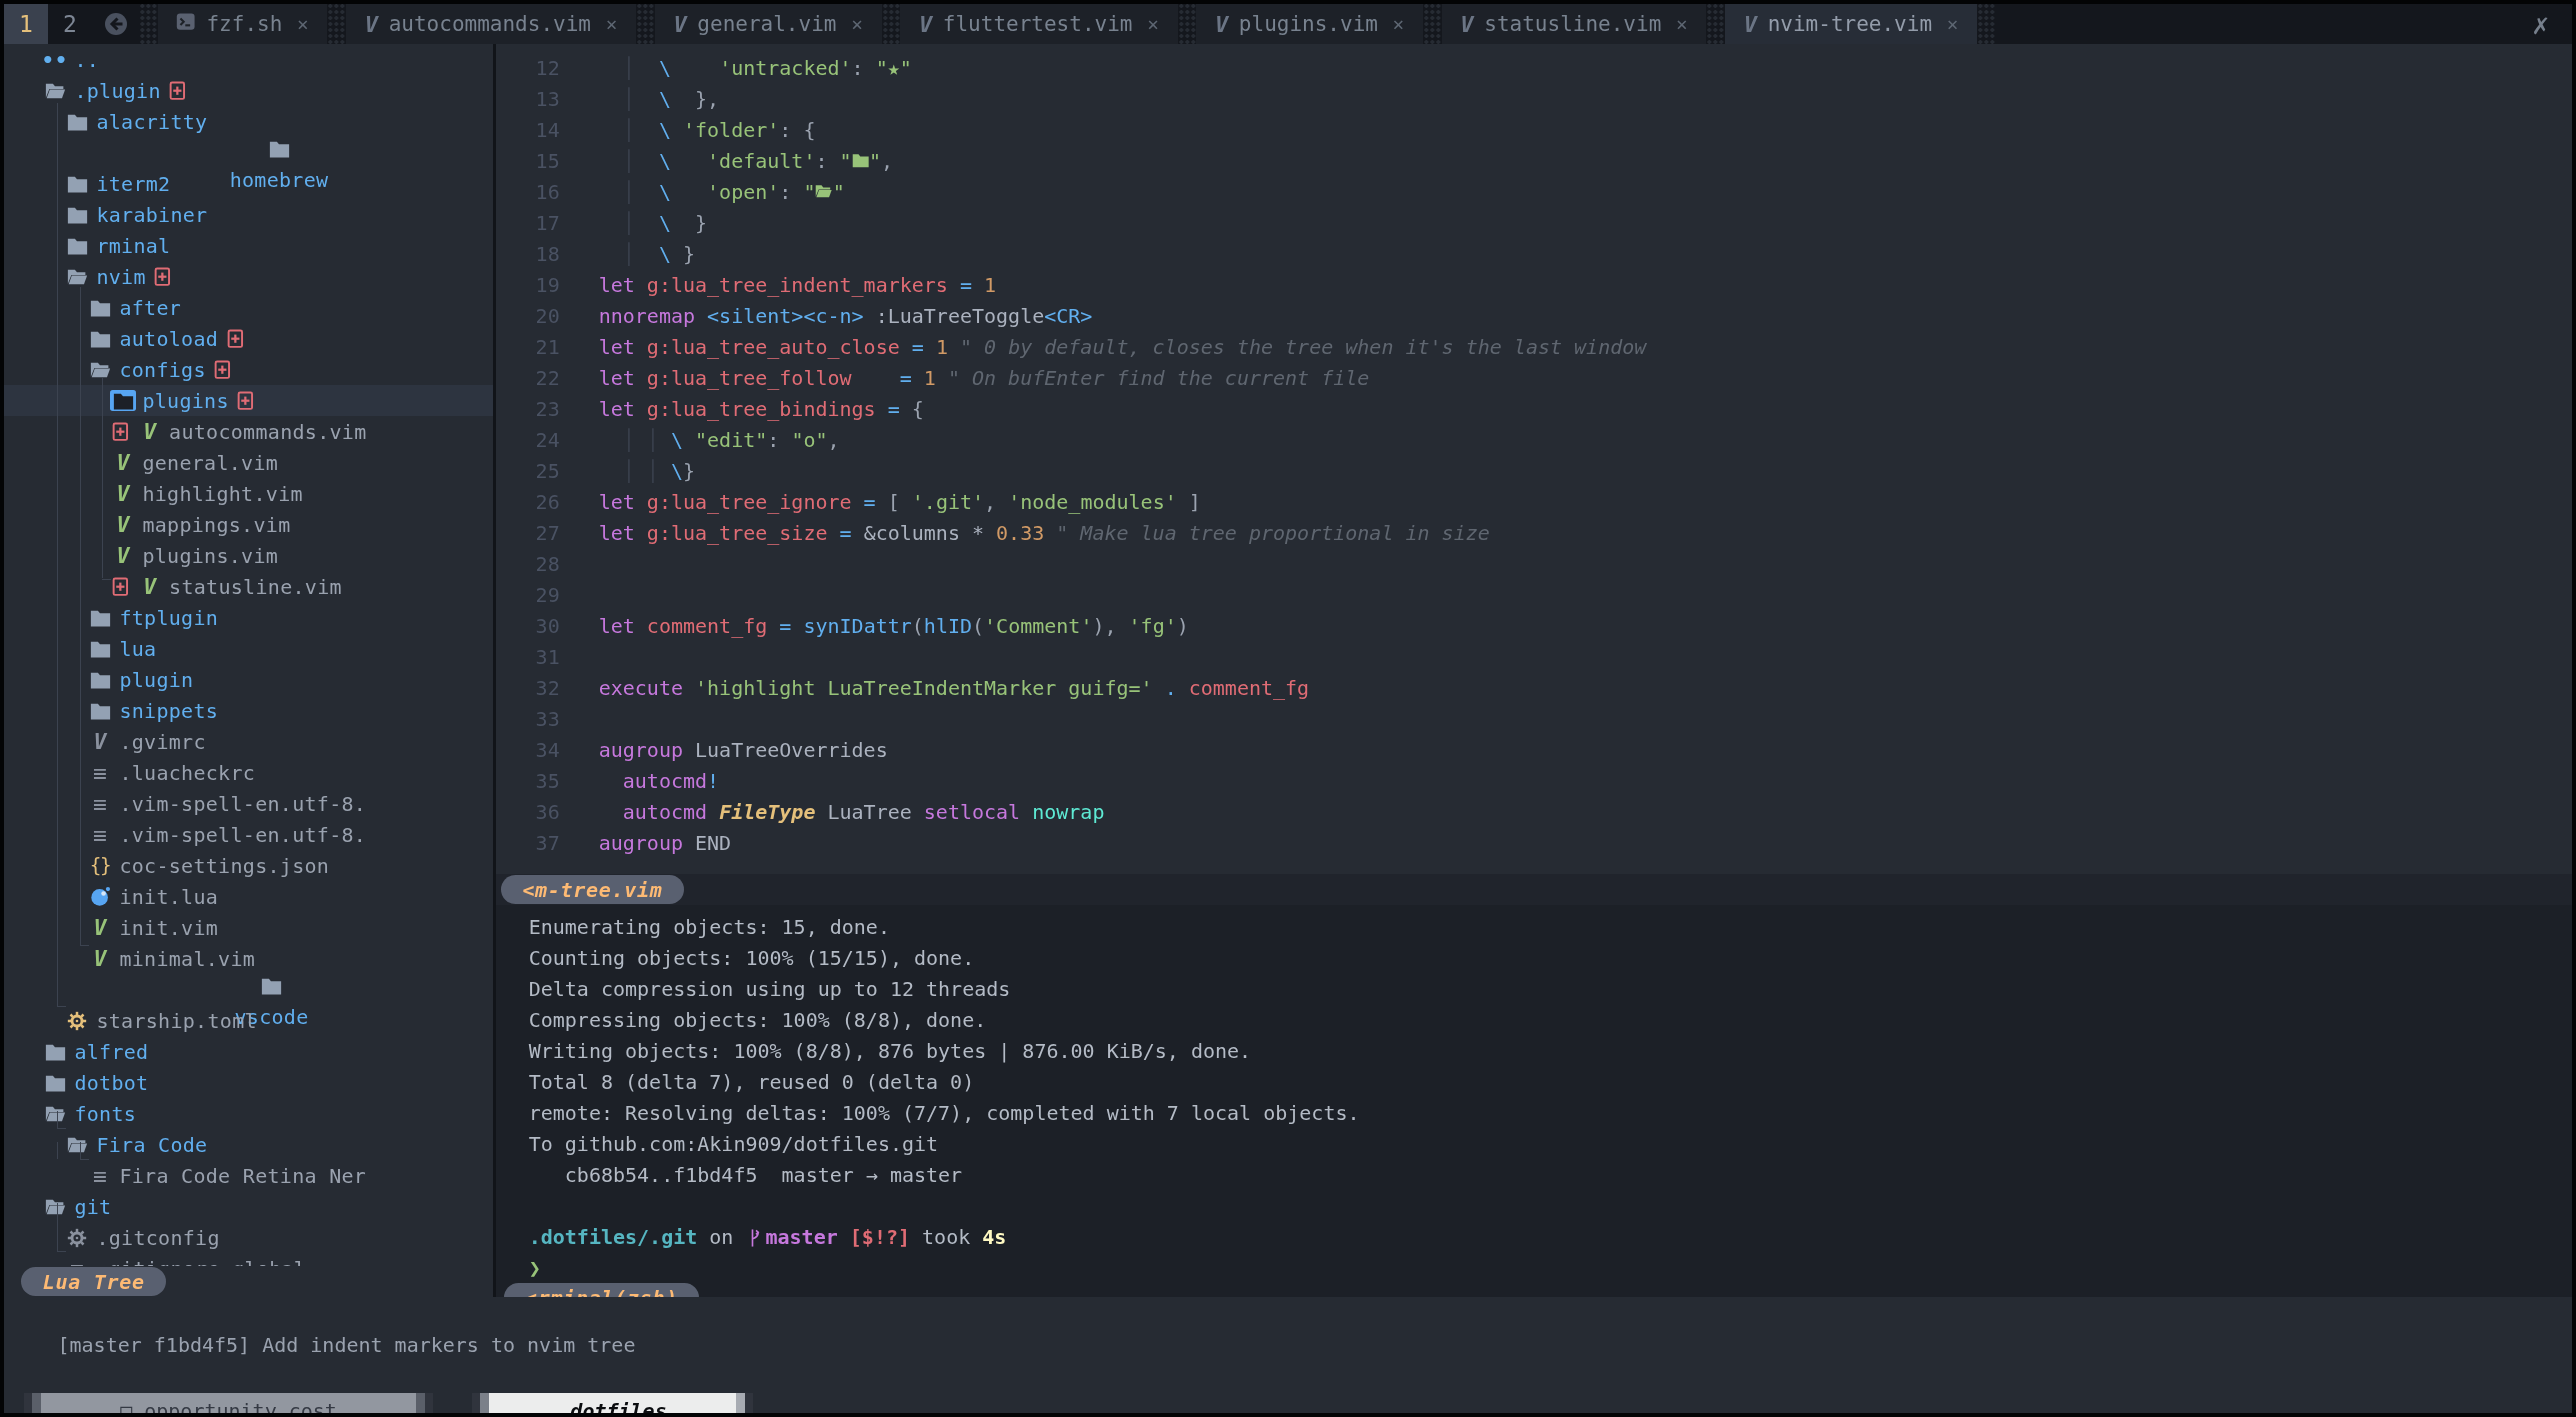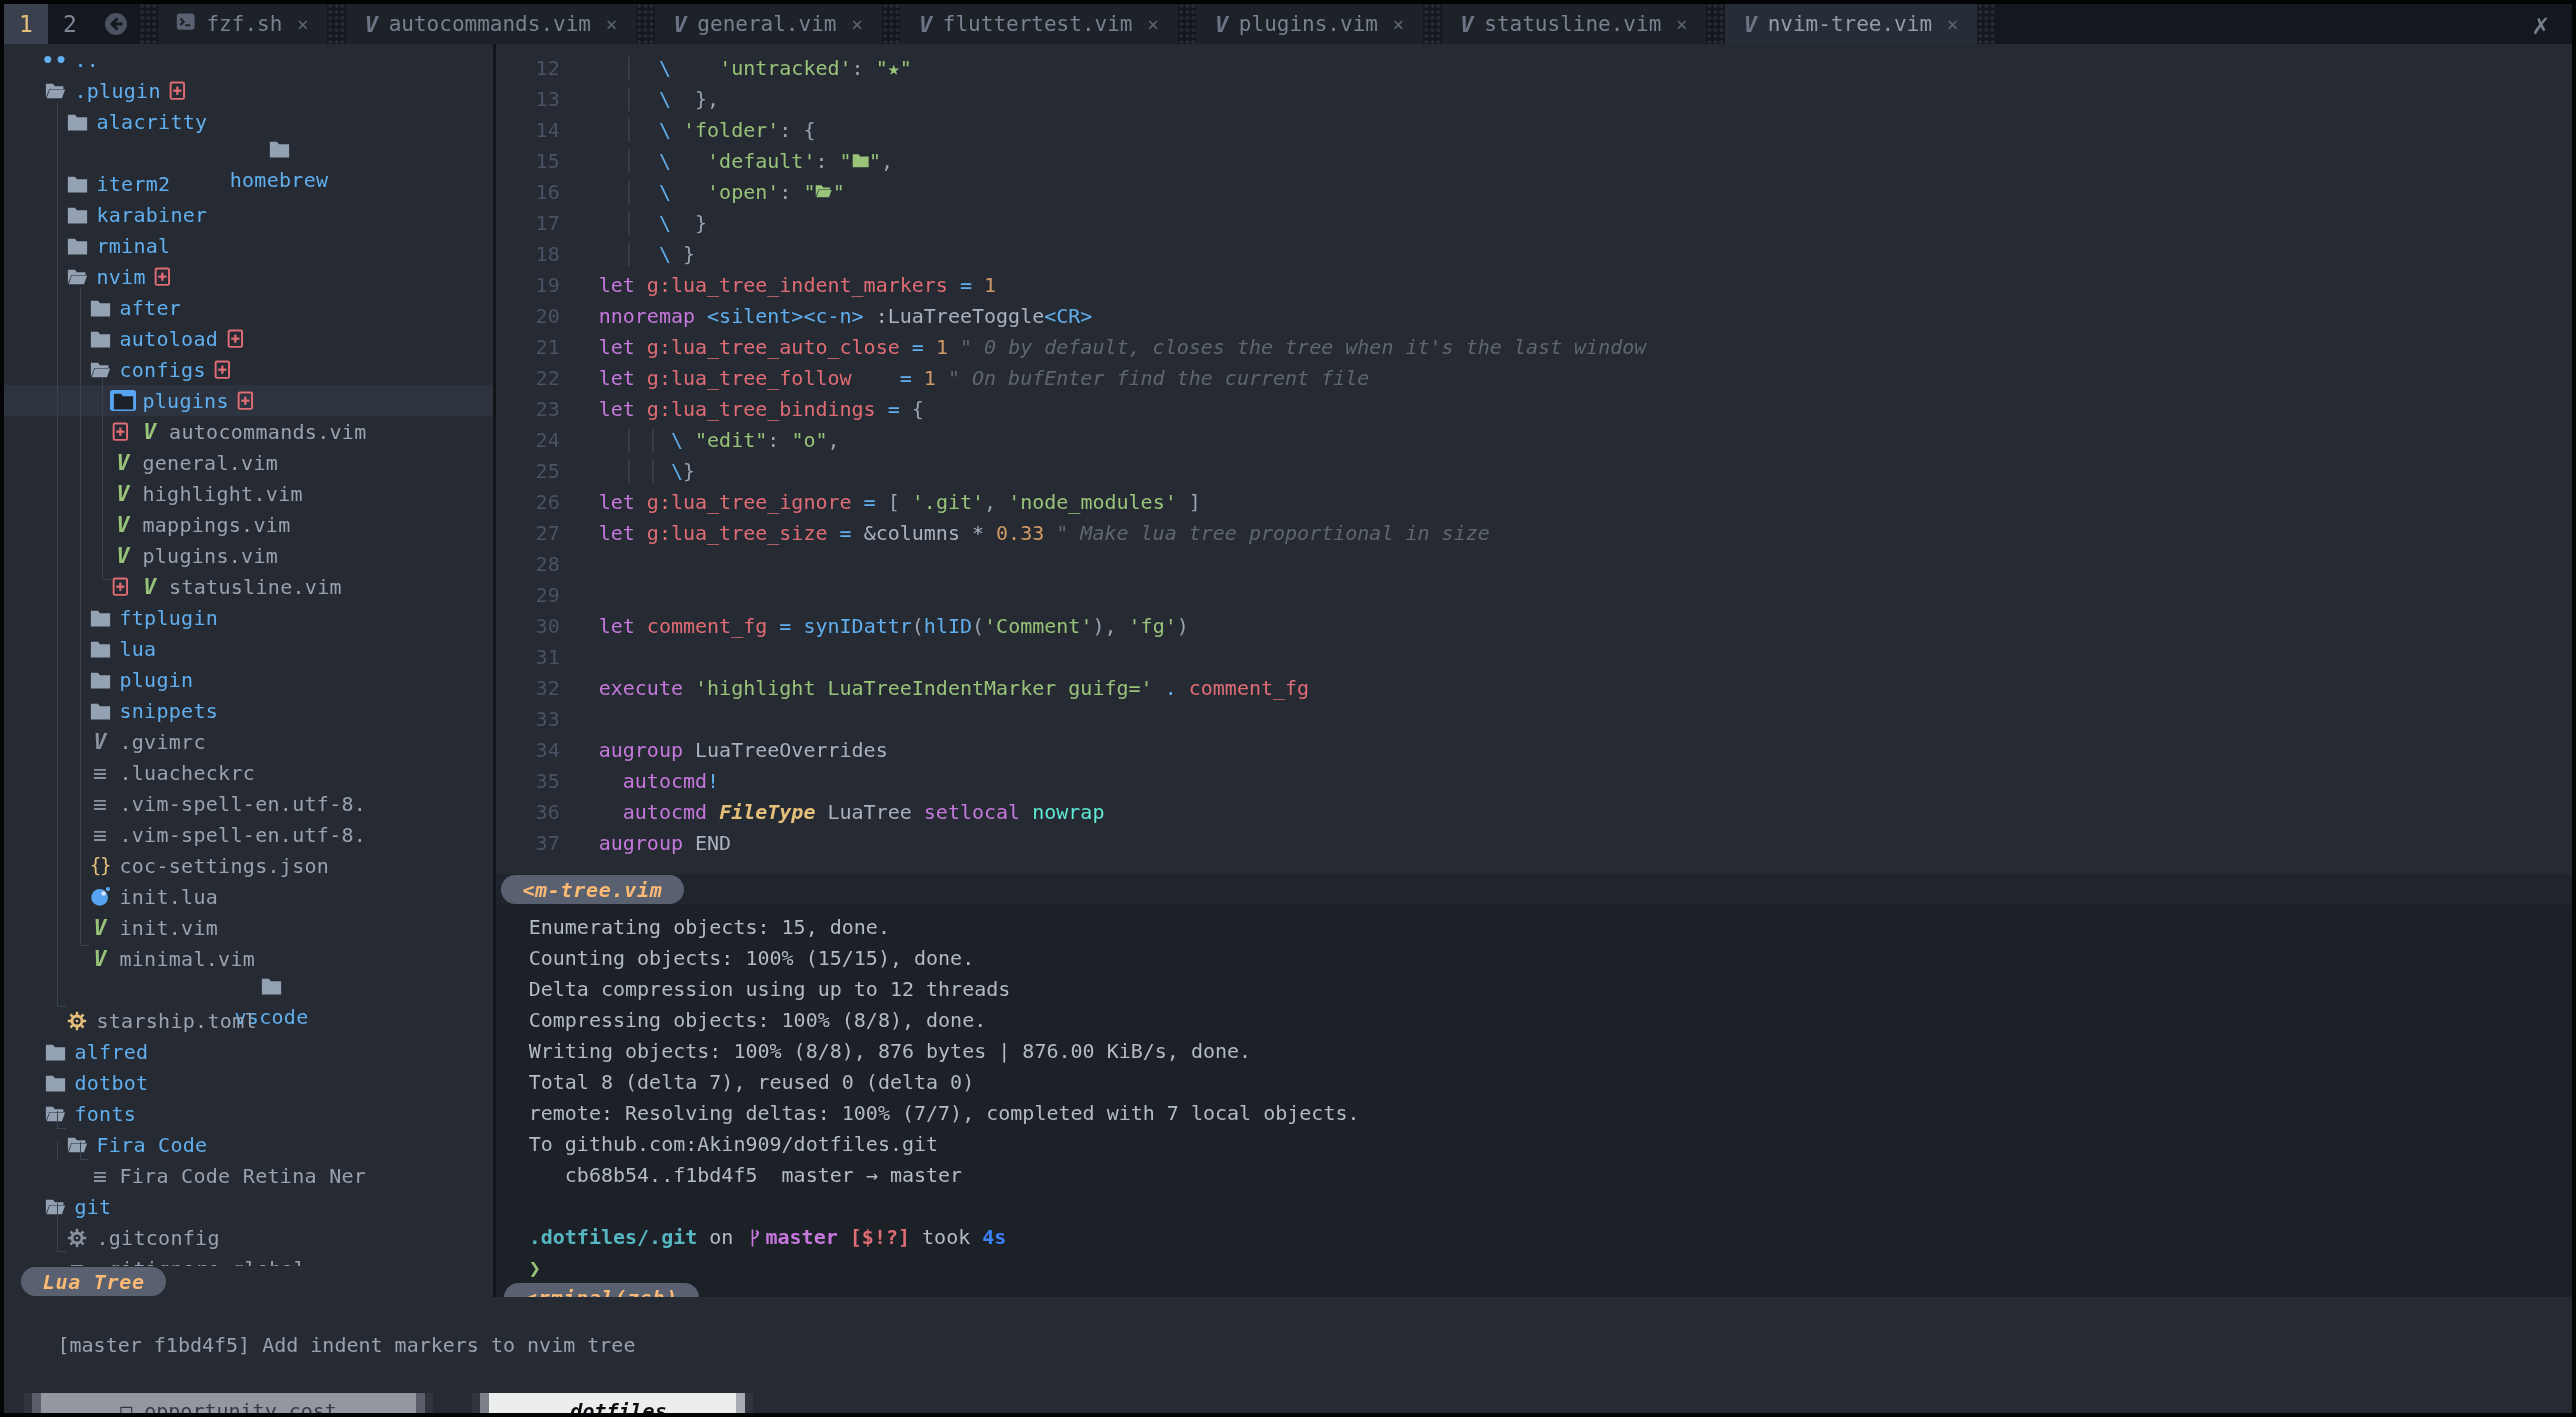--- a/index.html
+++ b/index.html
@@ -66,21 +66,21 @@
   .tk-y{color:#5eead4;text-align:right;}
   .tk-yi{color:#e5c07b;font-style:italic;font-weight:bold;}
   .tk-icf svg,.tk-ifo svg{color:#98c379;}
   
   .termarea{flex:0 0 370px;background:#1c2027;padding:6.7px 0 0 33px;overflow:hidden;font-size:20px;line-height:31px;color:#b4bbc6;}
   .tl{white-space:pre;display:flex;align-items:center;}
   .tt-t{color:#b4bbc6;}
   .tt-cy{color:#56b6c2;font-weight:bold;}
   .tt-pu{color:#c678dd;font-weight:bold;}
   .tt-re{color:#e06c75;font-weight:bold;}
-  .tt-ye{color:#3b82f6;font-weight:bold;}
+  .tt-ye{color:#fef9c3;font-weight:bold;}
   .tt-gr{color:#98c379;}
   .tt-ib{color:#c678dd;display:inline-flex;align-items:center;margin:0 2.7px;}
   
   .cmdline{flex:0 0 80px;background:#262b33;color:#9aa2af;font-size:20px;line-height:32px;padding-left:5.3px;white-space:pre;}
   .tmuxbar{flex:0 0 36px;background:#262b33;display:flex;align-items:stretch;padding-left:20px;gap:39px;font-size:20px;}
   .twin{display:flex;align-items:center;justify-content:center;white-space:pre;}
   .twin.inactive{width:409px;color:#343943;
     background:linear-gradient(90deg,#30343d 0 8px,#5a5f69 8px 17.4px,#9297a0 17.4px calc(100% - 17.4px),#5a5f69 calc(100% - 17.4px) calc(100% - 8px),#30343d calc(100% - 8px) 100%);}
   .twin.active{width:281px;color:#0b0d10;font-weight:bold;font-style:italic;
     background:linear-gradient(90deg,#30343d 0 8px,#7b8089 8px 17.4px,#eceded 17.4px calc(100% - 17.4px),#a7abb2 calc(100% - 17.4px) calc(100% - 8px),#30343d calc(100% - 8px) 100%);}

